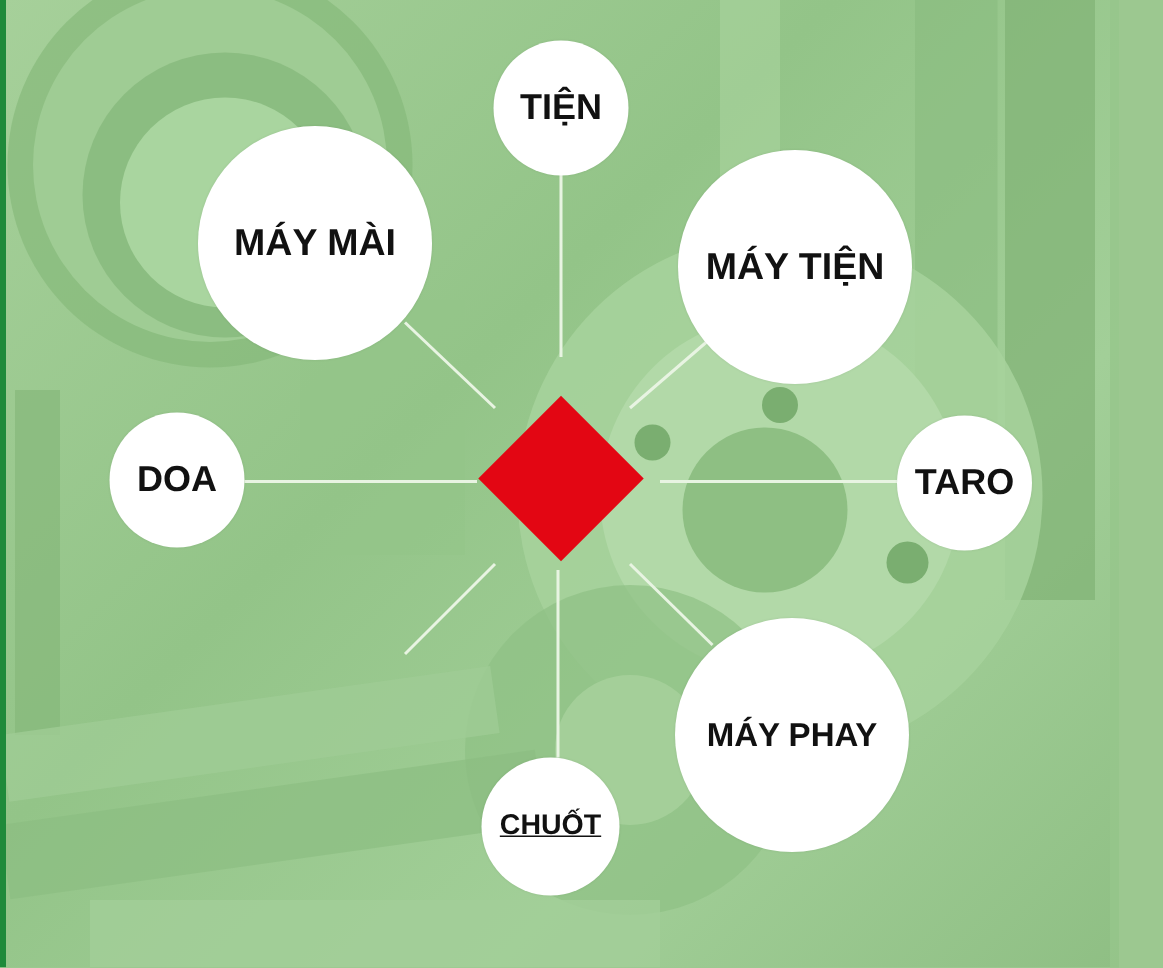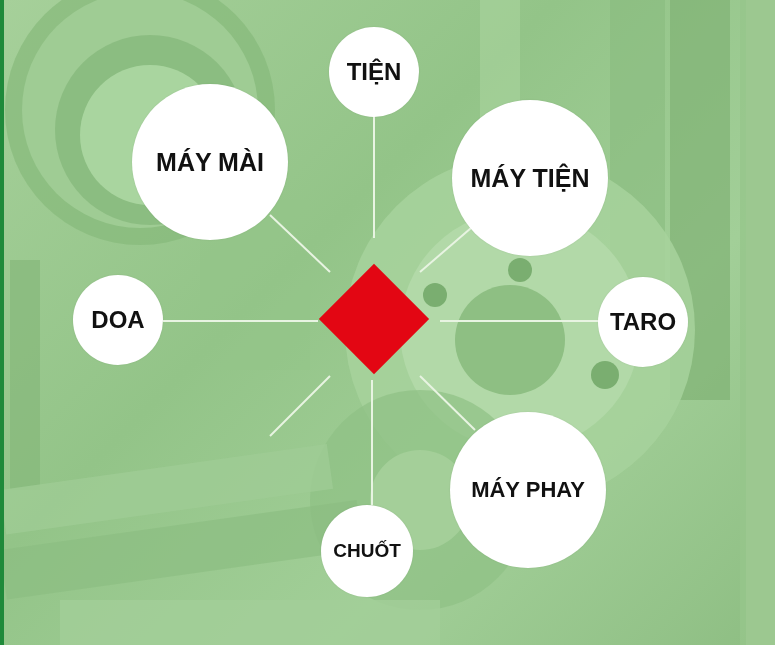--- a/index.html
+++ b/index.html
@@ -75,19 +75,19 @@
   </div>
   <div class="node big" style="left:452px; top:100px; width:156px; height:156px;">
     <span>MÁY TIỆN</span>
   </div>
   <div class="node small" style="left:73px; top:275px; width:90px; height:90px;">
     <span>DOA</span>
   </div>
   <div class="node small" style="left:598px; top:277px; width:90px; height:90px;">
     <span>TARO</span>
   </div>
-  <div class="node tiny" style="left:321px; top:505px; width:92px; height:92px;">
+  <div class="node tiny" style="left:321px; top:505px; width:92px; height:92px;text-decoration:underline;">
     <span>CHUỐT</span>
   </div>
   <div class="node big" style="left:450px; top:412px; width:156px; height:156px; font-size:22px;">
     <span>MÁY PHAY</span>
   </div>
 </div>
 
 </body></html>

